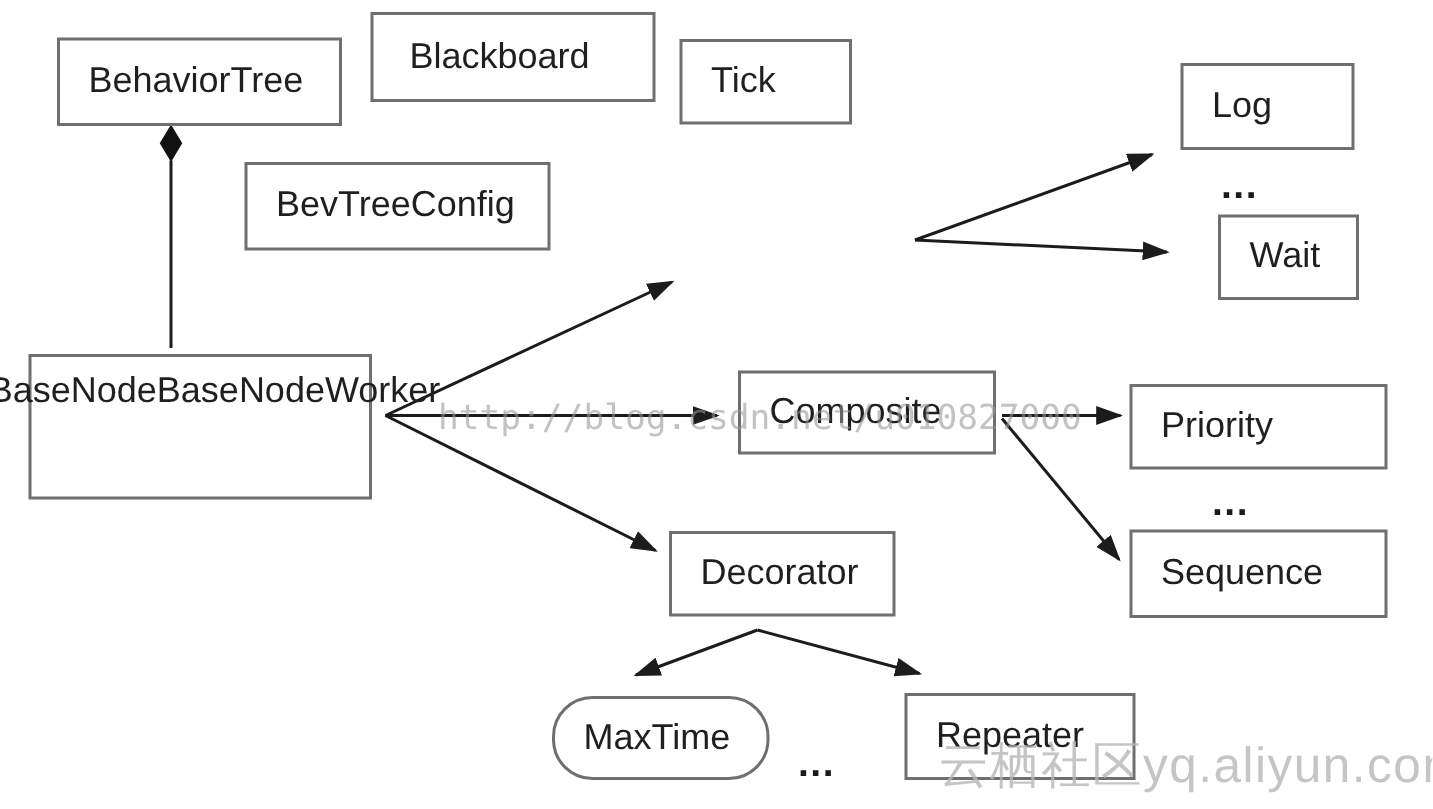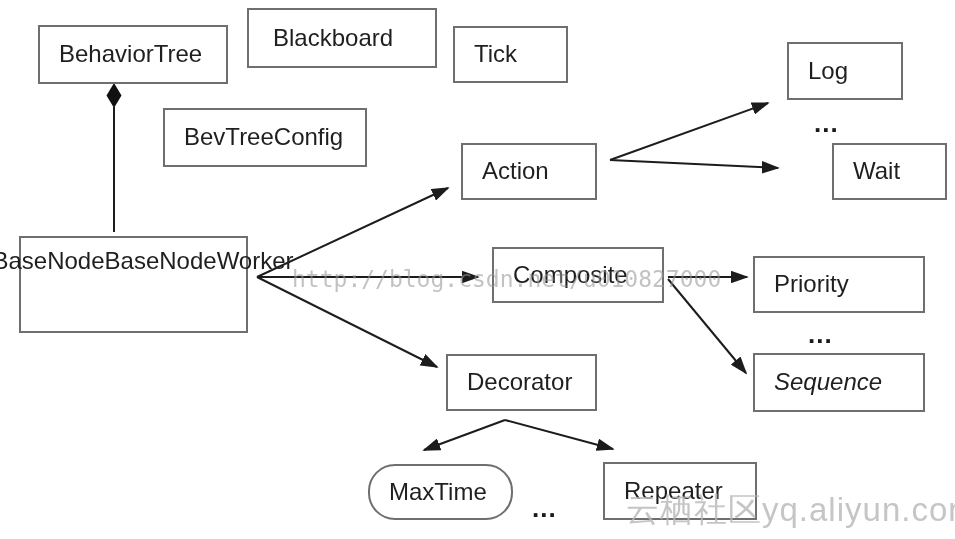--- a/index.html
+++ b/index.html
@@ -117,41 +117,38 @@
 
   <div class="node" style="left:163px; top:108px; width:204px; height:59px;">
     <span class="lbl">BevTreeConfig</span>
   </div>
 
   <div class="node multiline" style="left:19px; top:236px; width:229px; height:97px;">
     <span class="lbl">BaseNode</span>
     <span class="lbl">BaseNodeWorker</span>
   </div>
 
-  <div class="node" style="left:461px; top:143px; width:136px; height:57px;">
-    <span class="lbl">Action</span>
-  </div>
 
   <div class="node" style="left:787px; top:42px; width:116px; height:58px;">
     <span class="lbl">Log</span>
   </div>
 
-  <div class="node" style="left:832px; top:143px; width:115px; height:57px;">
+  <div class="node" style="left:812px; top:143px; width:94px; height:57px;">
     <span class="lbl">Wait</span>
   </div>
 
   <div class="node" style="left:492px; top:247px; width:172px; height:56px;">
     <span class="lbl">Composite</span>
   </div>
 
   <div class="node" style="left:753px; top:256px; width:172px; height:57px;">
     <span class="lbl">Priority</span>
   </div>
 
-  <div class="node" style="left:753px; top:353px; width:172px; height:59px;font-style:italic;">
+  <div class="node" style="left:753px; top:353px; width:172px; height:59px;">
     <span class="lbl">Sequence</span>
   </div>
 
   <div class="node" style="left:446px; top:354px; width:151px; height:57px;">
     <span class="lbl">Decorator</span>
   </div>
 
   <div class="node" style="left:368px; top:464px; width:145px; height:56px;border-radius:27px;">
     <span class="lbl">MaxTime</span>
   </div>

